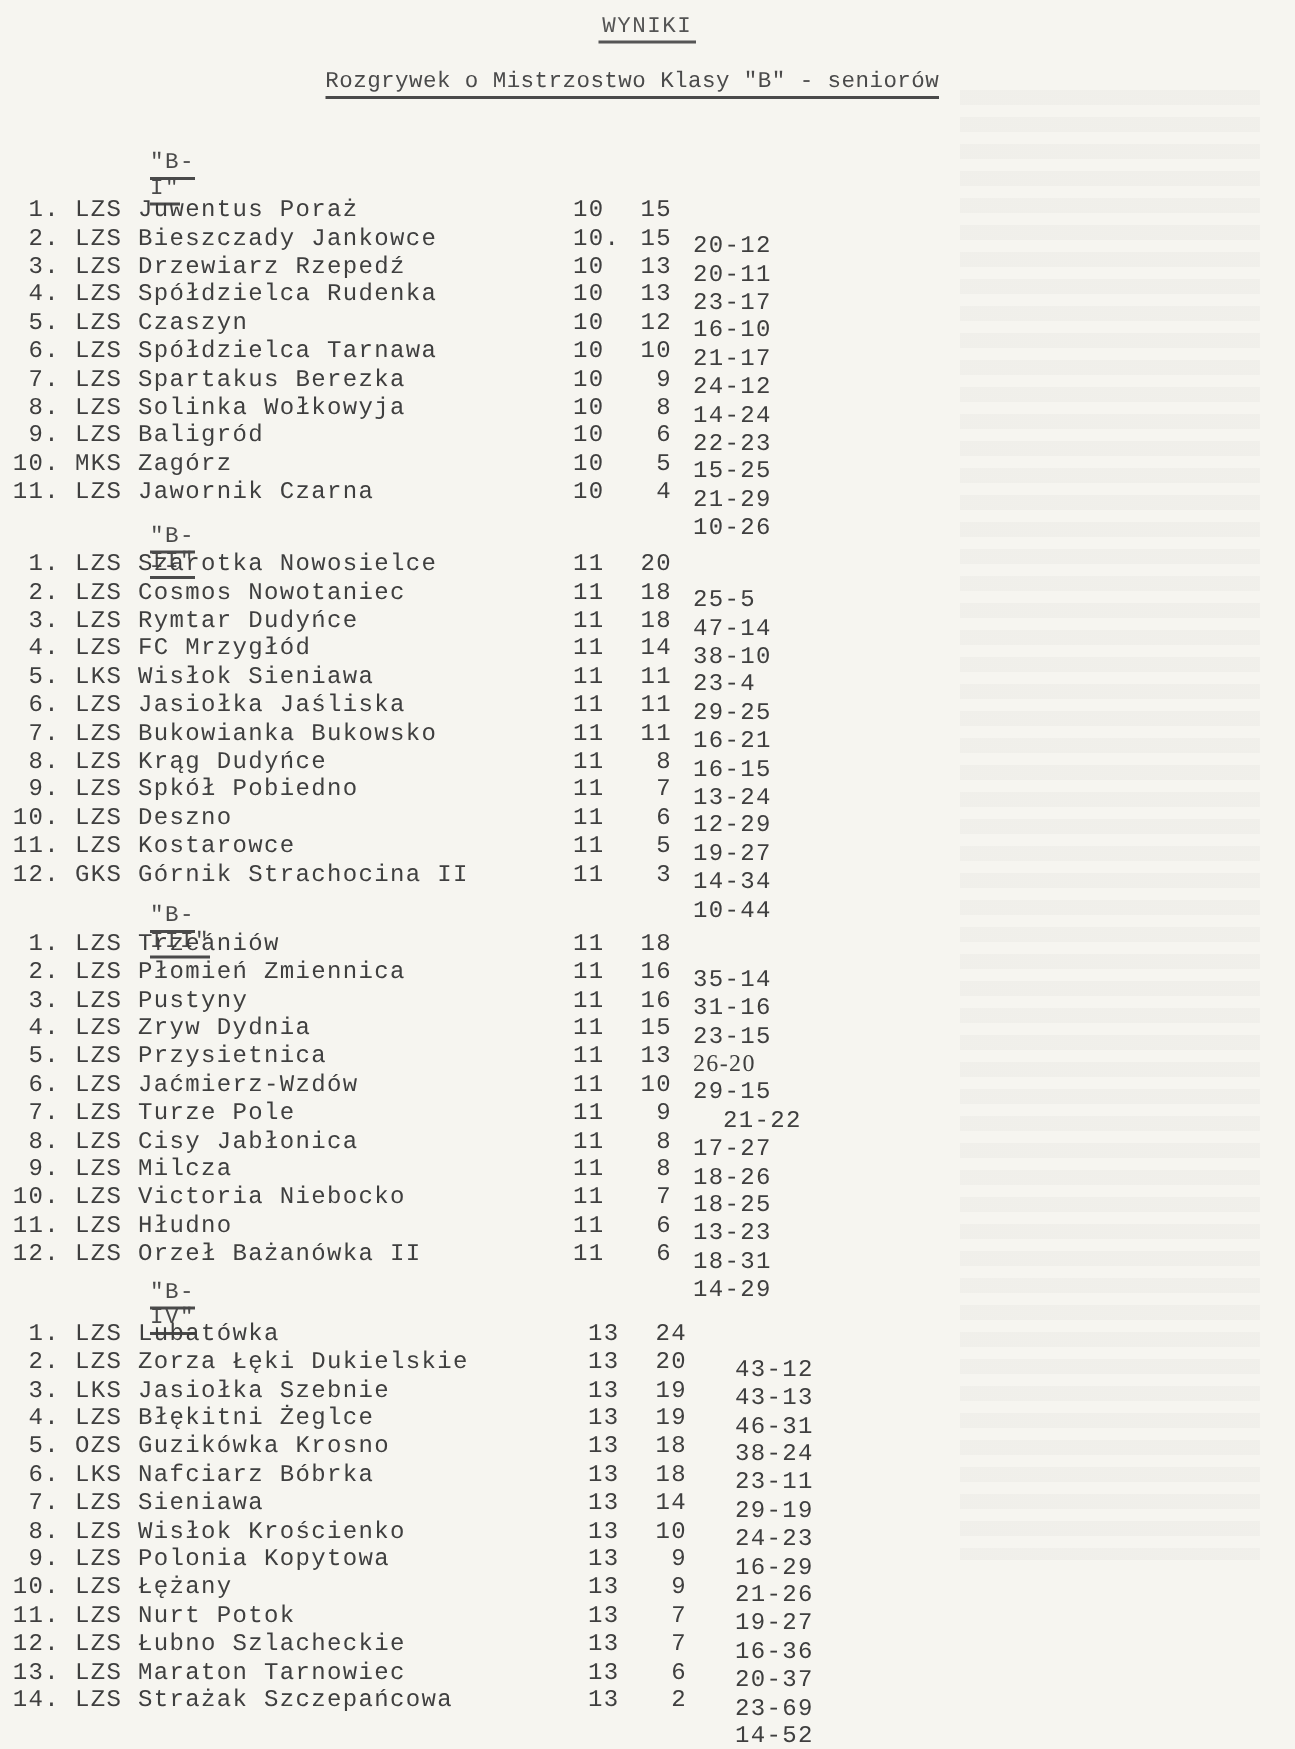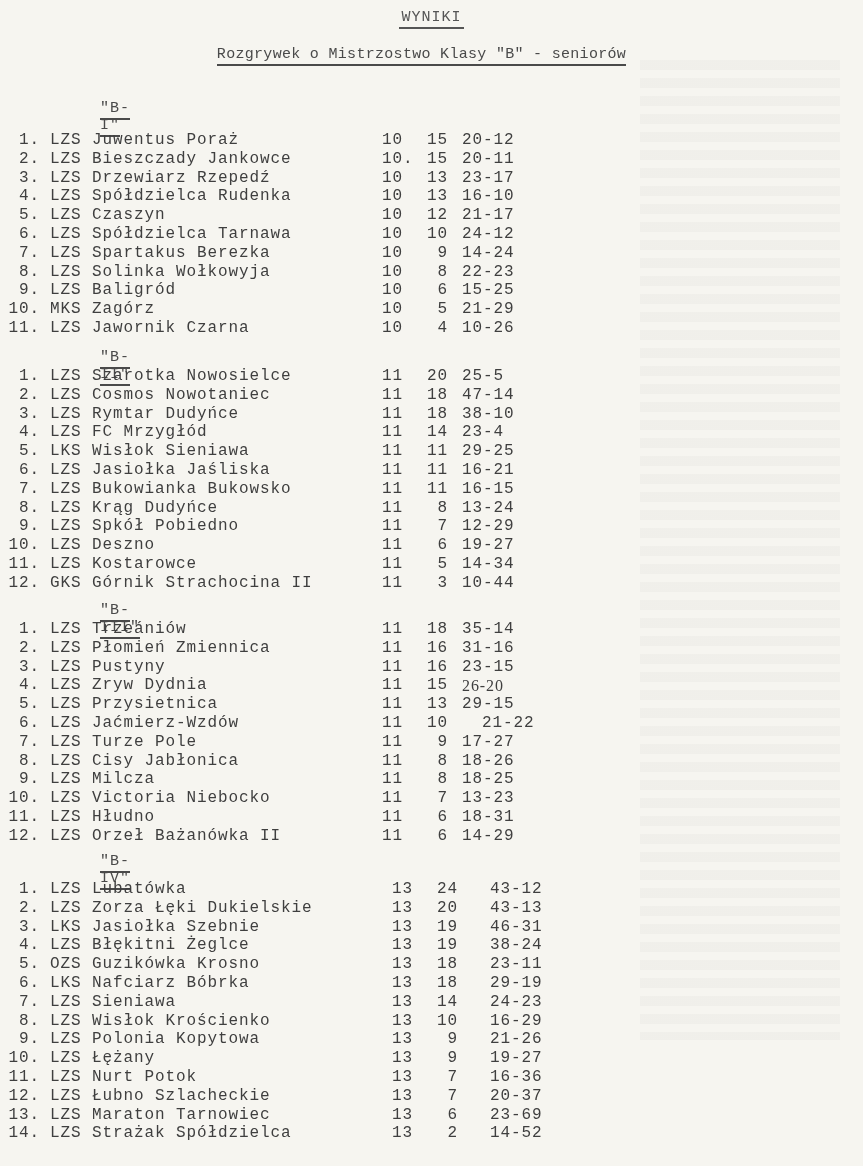--- a/index.html
+++ b/index.html
@@ -32,21 +32,21 @@
   }
   .group-label span { border-bottom: 2px solid #4a4a4a; padding-bottom: 1px; }
   .row {
     position: absolute; left: 0; height: 19px; font-size: 16px; line-height: 19px;
     white-space: pre; color: #3f3f3f; letter-spacing: 0.9px;
   }
   .pos { position: absolute; text-align: right; width: 40px; left: 0; }
   .team { position: absolute; left: 50px; }
   .games { position: absolute; }
   .pts { position: absolute; text-align: right; width: 30px; }
-  .goals { position: absolute; }
+  .goals { position: absolute; margin-top: 24px; }
 </style>
 </head>
 <body>
 
 <div class="page">
   <div class="bleed"></div>
 
   <div class="title"><span>WYNIKI</span></div>
   <div class="subtitle"><span>Rozgrywek o Mistrzostwo Klasy  "B" - seniorów</span></div>
 
@@ -103,16 +103,16 @@
         <div class="row" style="top: 936.4px;"><span class="pos">4.</span><span class="team">LZS Błękitni Żeglce</span><span class="games" style="left: 392px;">13</span><span class="pts" style="left: 428px;">19</span><span class="goals" style="left: 490px; text-align: right;">38-24</span></div>
         <div class="row" style="top: 955.2px;"><span class="pos">5.</span><span class="team">OZS Guzikówka Krosno</span><span class="games" style="left: 392px;">13</span><span class="pts" style="left: 428px;">18</span><span class="goals" style="left: 490px;">23-11</span></div>
         <div class="row" style="top: 974px;"><span class="pos">6.</span><span class="team">LKS Nafciarz Bóbrka</span><span class="games" style="left: 392px;">13</span><span class="pts" style="left: 428px;">18</span><span class="goals" style="left: 490px;">29-19</span></div>
         <div class="row" style="top: 992.8px;"><span class="pos">7.</span><span class="team">LZS Sieniawa</span><span class="games" style="left: 392px;">13</span><span class="pts" style="left: 428px;">14</span><span class="goals" style="left: 490px;">24-23</span></div>
         <div class="row" style="top: 1011.6px;"><span class="pos">8.</span><span class="team">LZS Wisłok Krościenko</span><span class="games" style="left: 392px;">13</span><span class="pts" style="left: 428px;">10</span><span class="goals" style="left: 490px;">16-29</span></div>
         <div class="row" style="top: 1030.4px;"><span class="pos">9.</span><span class="team">LZS Polonia Kopytowa</span><span class="games" style="left: 392px;">13</span><span class="pts" style="left: 428px;">9</span><span class="goals" style="left: 490px;">21-26</span></div>
         <div class="row" style="top: 1049.2px;"><span class="pos">10.</span><span class="team">LZS Łężany</span><span class="games" style="left: 392px;">13</span><span class="pts" style="left: 428px;">9</span><span class="goals" style="left: 490px;">19-27</span></div>
         <div class="row" style="top: 1068px;"><span class="pos">11.</span><span class="team">LZS Nurt Potok</span><span class="games" style="left: 392px;">13</span><span class="pts" style="left: 428px;">7</span><span class="goals" style="left: 490px;">16-36</span></div>
         <div class="row" style="top: 1086.8px;"><span class="pos">12.</span><span class="team">LZS Łubno Szlacheckie</span><span class="games" style="left: 392px;">13</span><span class="pts" style="left: 428px;">7</span><span class="goals" style="left: 490px;">20-37</span></div>
         <div class="row" style="top: 1105.6px;"><span class="pos">13.</span><span class="team">LZS Maraton Tarnowiec</span><span class="games" style="left: 392px;">13</span><span class="pts" style="left: 428px;">6</span><span class="goals" style="left: 490px;">23-69</span></div>
-        <div class="row" style="top: 1124.4px;"><span class="pos">14.</span><span class="team">LZS Strażak Spółdzielca</span><span class="games" style="left: 392px;">13</span><span class="pts" style="left: 428px;">2</span><span class="goals" style="left: 490px;">14-52</span></div>
+        <div class="row" style="top: 1124.4px;"><span class="pos">14.</span><span class="team">LZS Strażak Szczepańcowa</span><span class="games" style="left: 392px;">13</span><span class="pts" style="left: 428px;">2</span><span class="goals" style="left: 490px;">14-52</span></div>
       </div>
     </div>
 </div>
 
 </body></html>

